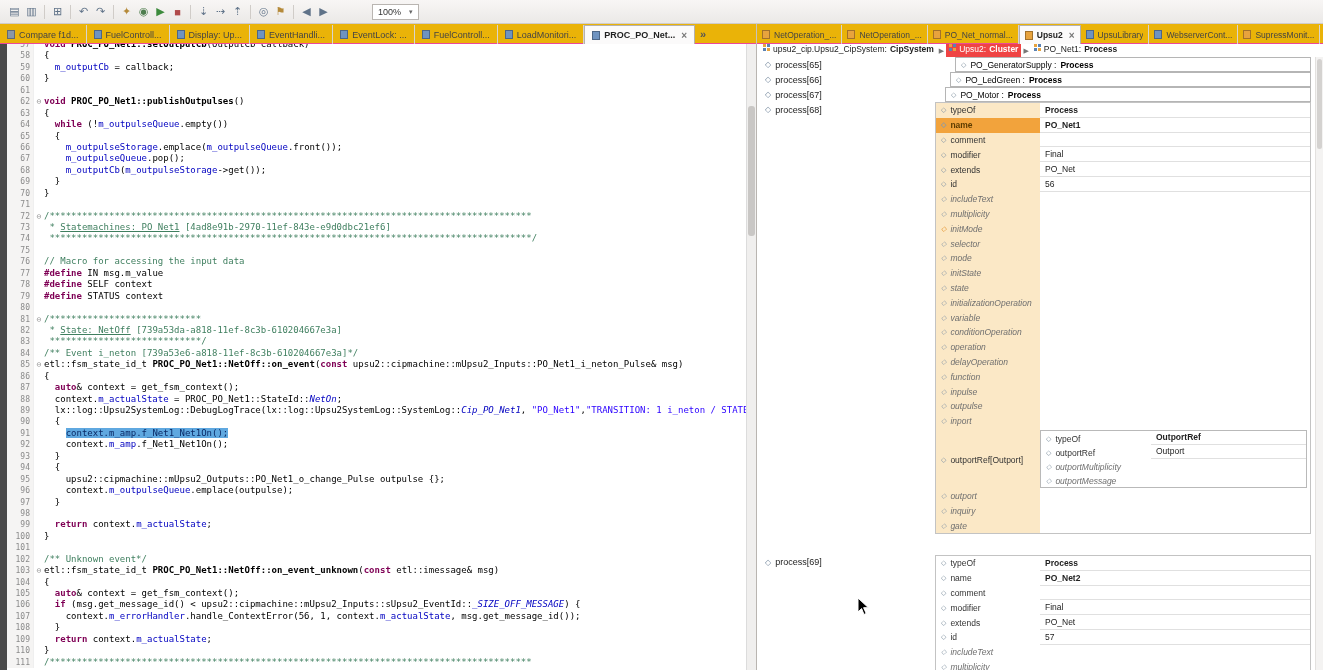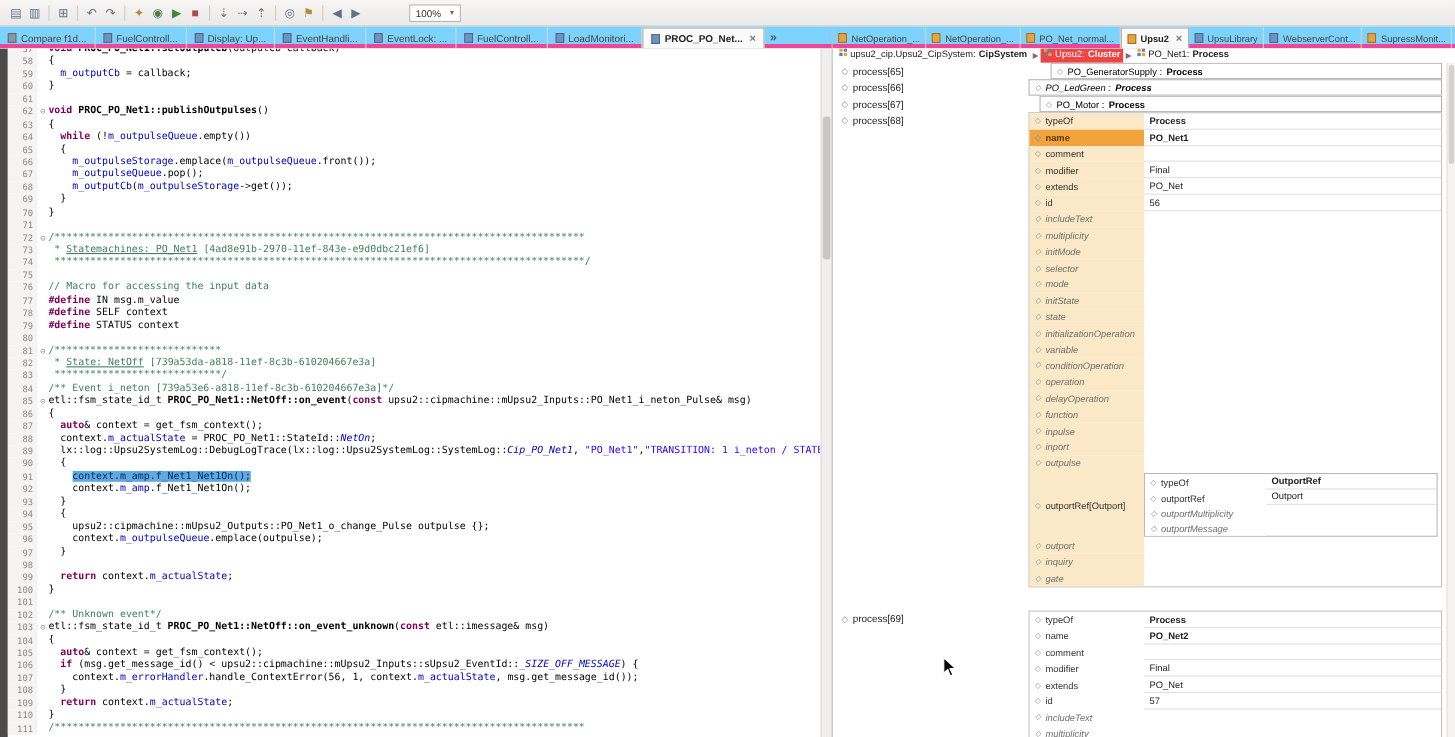--- a/index.html
+++ b/index.html
@@ -5,21 +5,21 @@
 *{box-sizing:border-box}
 html,body{margin:0;padding:0}
 body{width:1323px;height:670px;overflow:hidden;position:relative;background:#fff;font-family:"Liberation Sans",sans-serif}
 
 .toolbar{height:24px;background:linear-gradient(#f8f6f5,#ebe9e7);border-bottom:1px solid #d0ccc8;display:flex;align-items:center;padding-left:6px}
 .tb-ic{width:17px;text-align:center;font-size:11px;color:#5f7288;cursor:default}
 .tb-sep{width:1px;height:14px;background:#d0ccc8;margin:0 4px}
 .zoom-box{margin-left:40px;border:1px solid #b9b5b1;background:#fff;font-size:9px;height:16px;display:flex;align-items:center;padding:0 5px;gap:8px;color:#333}
 .zoom-car{font-size:7px;color:#666}
 
-.tabrow{height:20px;display:flex;background:#7dd3fc;border-bottom:4px solid #ec4899}
+.tabrow{height:20px;display:flex;background:#eab308;border-bottom:1px solid #ec4899}
 .tabstrip{display:flex;align-items:flex-end;height:20px;overflow:hidden}
 .tabstrip.left{width:756px}
 .tabstrip.right{width:567px;border-left:1px solid #c6c2bf}
 .tab{display:flex;align-items:center;gap:4px;height:19px;padding:0 7px;font-size:9px;color:#444;border-right:1px solid #d8d4d1;white-space:nowrap;background:transparent}
 .tabstrip.right .tab{padding:0 5px;font-size:8.5px}
 .tab.active{background:#fbfafa;border:1px solid #b5b1ae;border-bottom:none;font-weight:bold;color:#222}
 .tab-ic{width:8px;height:9px;border:1px solid rgba(0,0,0,.3);display:inline-block;flex:none}
 .tab-lb{max-width:88px;overflow:hidden;text-overflow:ellipsis}
 .tab-x{color:#777;font-size:10px;margin-left:2px}
 .overflow{margin-left:5px;margin-bottom:4px;font-size:11px;font-weight:bold;color:#555}
@@ -304,21 +304,21 @@
               <b>Process</b>
             </div>
           </div>
         </div>
         <div class="entry">
           <div class="treecell">
             <span class="blt-t">◇</span>
             <span>process[66]</span>
           </div>
           <div class="ccell">
-            <div class="crow" style=" font-style: italic;">
+            <div class="crow" style="margin-left: 15px;">
               <span class="blt">◇</span>
               <span>PO_LedGreen : </span>
               <b>Process</b>
             </div>
           </div>
         </div>
         <div class="entry">
           <div class="treecell">
             <span class="blt-t">◇</span>
             <span>process[67]</span>
@@ -474,28 +474,28 @@
               <div class="prow">
                 <span class="pname it">
                   <span class="blt">◇</span>
                   <span>inpulse</span>
                 </span>
                 <span class="pval"></span>
               </div>
               <div class="prow">
                 <span class="pname it">
                   <span class="blt">◇</span>
+                  <span>outpulse</span>
+                </span>
+                <span class="pval"></span>
+              </div>
+              <div class="prow">
+                <span class="pname it">
+                  <span class="blt">◇</span>
                   <span>inport</span>
-                </span>
-                <span class="pval"></span>
-              </div>
-              <div class="prow">
-                <span class="pname it">
-                  <span class="blt">◇</span>
-                  <span>outpulse</span>
                 </span>
                 <span class="pval"></span>
               </div>
               <div class="prow tall">
                 <span class="pname">
                   <span class="blt">◇</span>
                   <span>outportRef[Outport]</span>
                 </span>
                 <span class="nestwrap">
                   <div class="nested">

